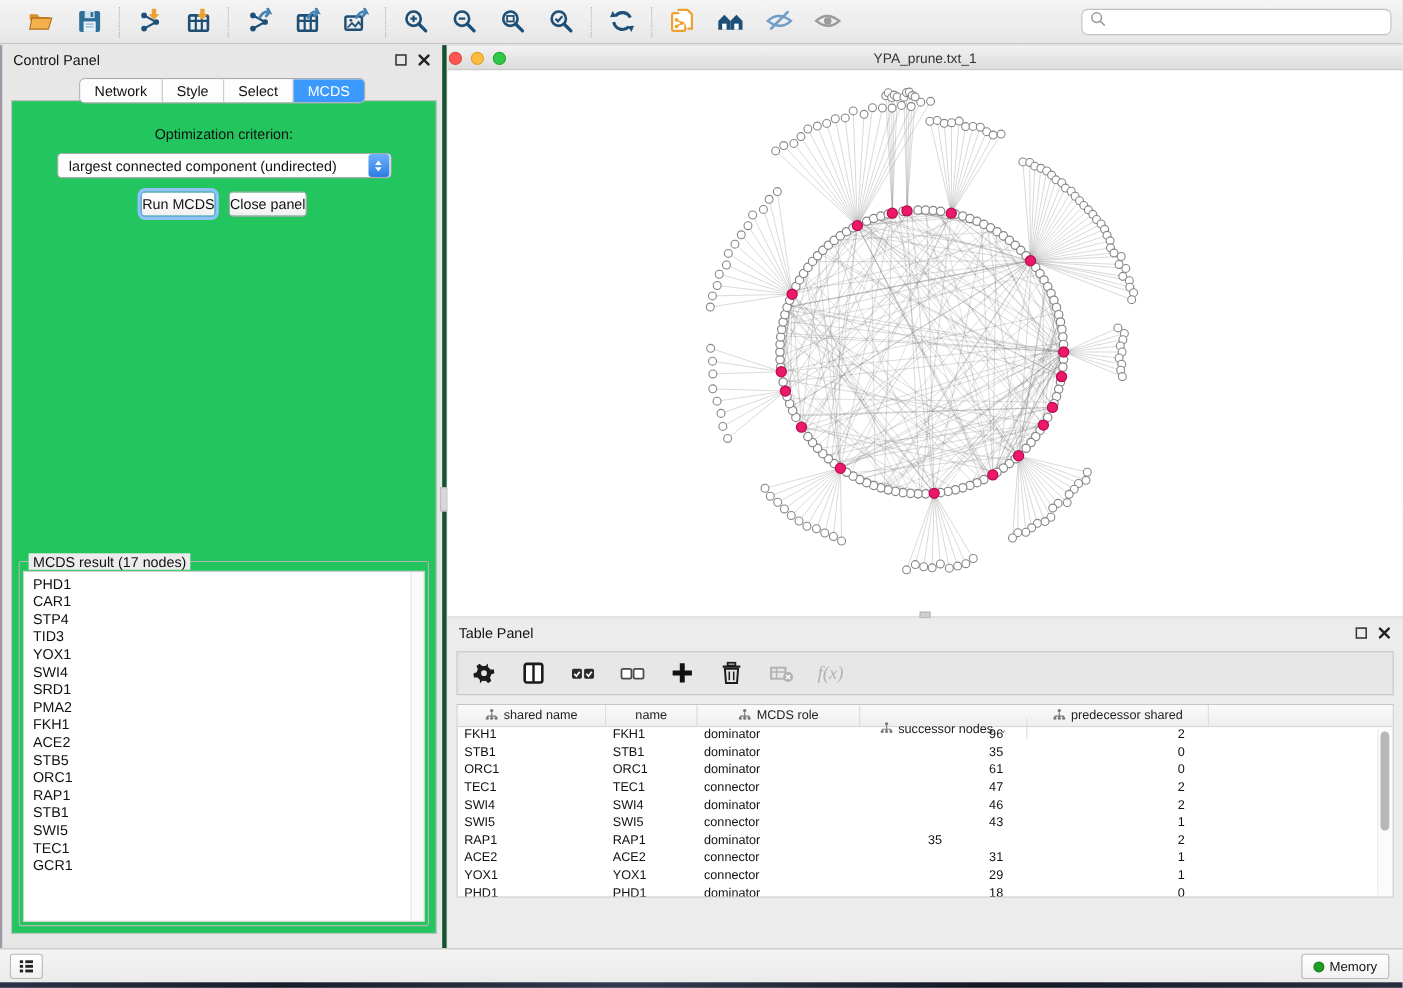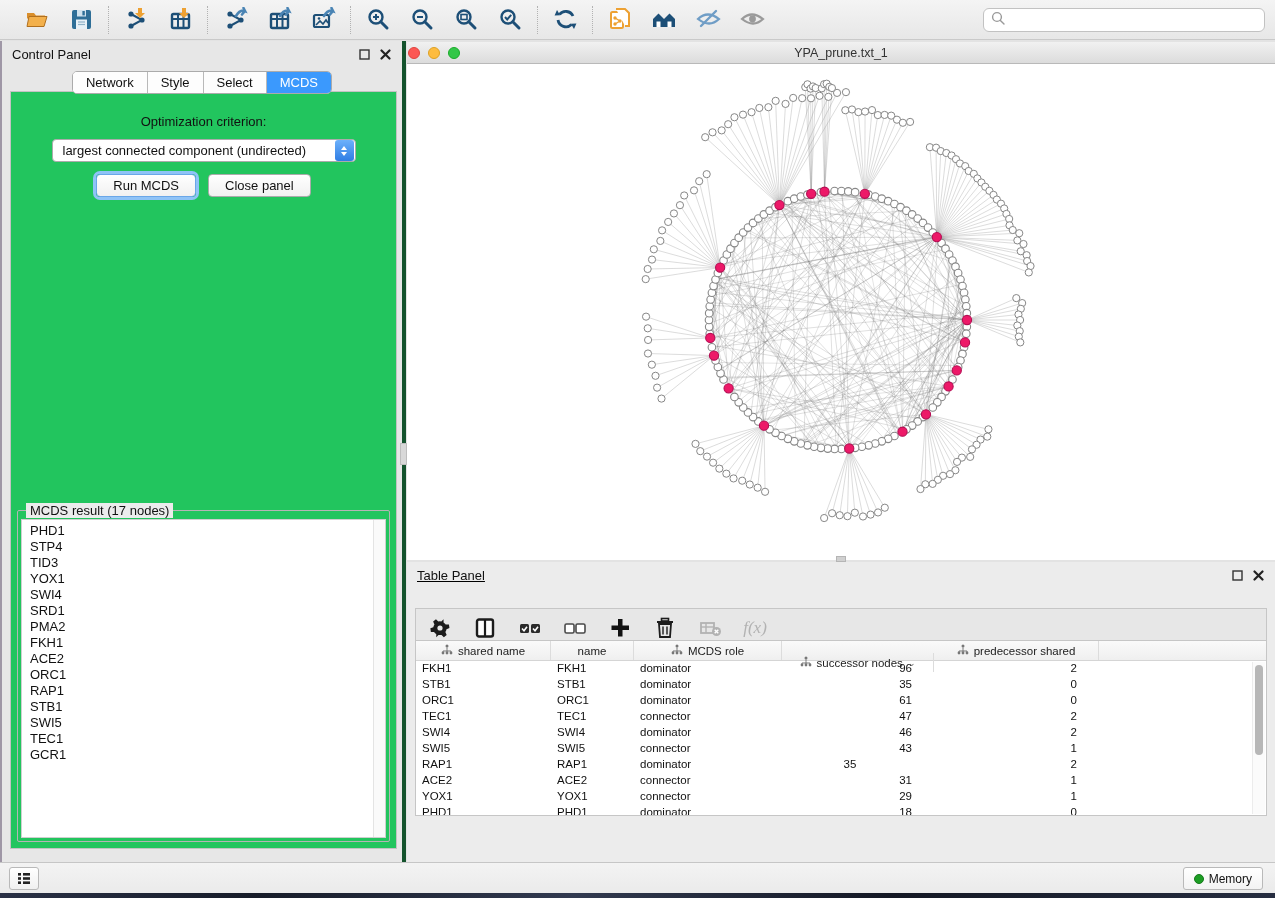--- a/index.html
+++ b/index.html
@@ -36,21 +36,21 @@
     border:1px solid #ababab; border-radius:4px; display:flex; align-items:center; position:relative; }
   #opt-select .val { flex:1; font-size:13px; padding-left:10px; color:#111; white-space:nowrap; }
   #opt-select .stepper { width:19px; height:21px; border-radius:3px; margin-right:1px;
     background:linear-gradient(#6cb1fb,#2f7de4); display:flex; flex-direction:column;
     align-items:center; justify-content:center; gap:2px; }
   .chev { width:0; height:0; border-left:3.5px solid transparent; border-right:3.5px solid transparent; }
   .chev.up { border-bottom:4px solid #fff; }
   .chev.dn { border-top:4px solid #fff; }
   #cp-buttons { display:flex; justify-content:center; gap:12px; margin-top:12px; }
   .mac-btn { font-size:13px; color:#111; background:linear-gradient(#ffffff,#f1f1f1);
-    border:1px solid #ababab; border-radius:4px; padding:3px 16px; cursor:default; }
+    border:1px solid #ababab; border-radius:4px; padding:3px 0; cursor:default; }
   .mac-btn.focus { box-shadow:0 0 0 3px #8fc3f7; border-color:#6aa7e8; }
 
   #result-box { position:absolute; left:6px; top:418px; width:373px; height:332px;
     border:1px solid #b5b5b5; border-radius:2px; }
   #result-title { position:absolute; top:-8px; left:8px; background:#ececec;
     padding:0 4px; font-size:13px; color:#111; }
   #result-list { position:absolute; left:3px; top:8px; right:3px; bottom:3px;
     background:#fff; border:1px solid #cfcfcf; overflow:hidden; }
   #result-items { padding:3px 0 0 8px; font-size:13px; line-height:16px; color:#111; }
   #result-scroll { position:absolute; right:0; top:0; bottom:0; width:12px;
@@ -62,23 +62,23 @@
     border-bottom:1px solid #b9b9b9; display:flex; align-items:center; padding:0 1px; position:relative; }
   .tl { width:12px; height:12px; border-radius:50%; margin-right:8px; }
   #net-title { position:absolute; left:0; right:0; text-align:center; font-size:12.5px; color:#333; }
   #net-canvas { position:relative; width:100%; height:495px; background:#fff; }
   #v-splitter-handle { position:absolute; left:400px; top:443px; width:7px; height:22px;
     background:#d8d8d8; border:1px solid #bdbdbd; }
   #h-splitter-handle { position:absolute; left:836px; top:556px; width:10px; height:6px;
     background:#d0d0d0; border:1px solid #b5b5b5; }
 
   
-  #table-panel { position:absolute; left:407px; top:562px; width:868px; height:300px; background:#ececec;text-decoration:underline; }
+  #table-panel { position:absolute; left:407px; top:562px; width:868px; height:300px; background:#ececec; }
   #tp-toolbar { position:absolute; left:8px; top:30px; width:852px; height:40px;
-    background:#e7e7e7; border:1px solid #c6c6c6; display:flex; align-items:center; gap:21px; padding:0 12px;margin-top:16px; }
+    background:#e7e7e7; border:1px solid #c6c6c6; display:flex; align-items:center; gap:21px; padding:0 12px; }
   .tp-btn { width:24px; height:24px; display:flex; align-items:center; justify-content:center; }
   .fx-label { font-size:17px; font-family:"Liberation Serif", serif; font-style:italic; color:#b2b2b2; }
   #tp-table { position:absolute; left:8px; top:78px; width:852px; height:176px;
     background:#fff; border:1px solid #c6c6c6; overflow:hidden; }
   #tp-header { display:flex; height:20px; background:linear-gradient(#fafafa,#efefef);
     border-bottom:1px solid #d5d5d5; }
   .th { display:flex; align-items:center; justify-content:center; gap:5px;
     border-right:1px solid #dcdcdc; font-size:11.5px; color:#222; height:100%; }
   .tr { display:flex; height:16px; }
   .td { font-size:11.5px; color:#111; padding:1px 6px 0 6px; white-space:nowrap; overflow:hidden; }
@@ -296,28 +296,30 @@
     </div>
     <div id="cp-buttons">
       <button class="mac-btn focus">Run MCDS</button>
       <button class="mac-btn">Close panel</button>
     </div>
     <div id="result-box">
       <span id="result-title">MCDS result (17 nodes)</span>
       <div id="result-list">
         <div id="result-items">
             <div>PHD1</div>
+            <div>CAR1</div>
             <div>STP4</div>
             <div>TID3</div>
             <div>YOX1</div>
             <div>SWI4</div>
             <div>SRD1</div>
             <div>PMA2</div>
             <div>FKH1</div>
             <div>ACE2</div>
+            <div>STB5</div>
             <div>ORC1</div>
             <div>RAP1</div>
             <div>STB1</div>
             <div>SWI5</div>
             <div>TEC1</div>
             <div>GCR1</div>
           </div>
         <div id="result-scroll"></div>
       </div>
     </div>

